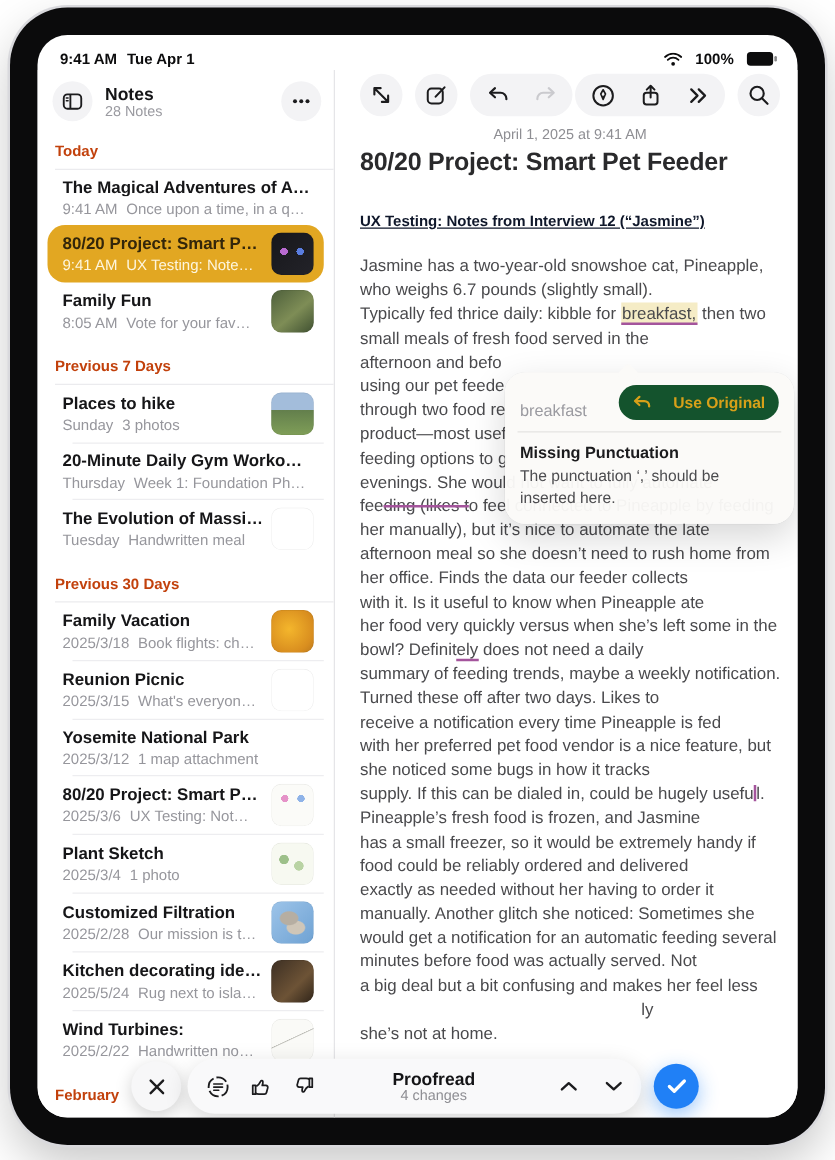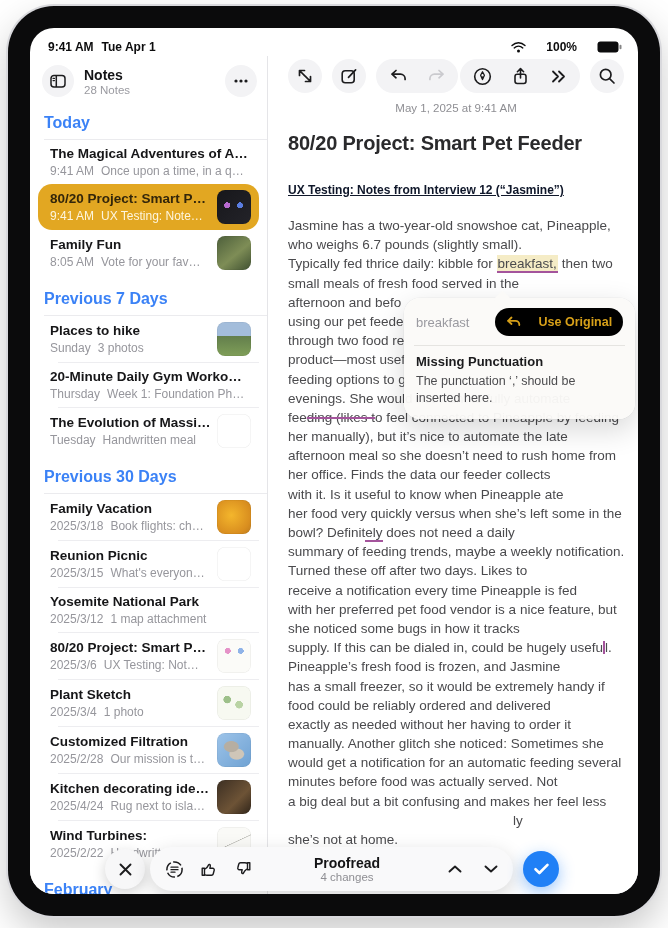--- a/index.html
+++ b/index.html
@@ -9,37 +9,37 @@
   
   .device { position:absolute; left:8px; top:6px; width:652px; height:910px; background:#0b0b0c;
             border-radius:46px; box-shadow:0 0 0 2px #d9d9dd, 0 16px 38px rgba(0,0,0,.22); }
   .screen { position:absolute; left:22px; top:22px; right:22px; bottom:22px; background:#fff;
             border-radius:24px; overflow:hidden; }
 
   
   .statusbar { height:28px; display:flex; justify-content:space-between; align-items:flex-end;
                padding:0 16px 2px 18px; font-size:12px; font-weight:700; color:#0c0c0d; }
   .sb-left { display:flex; gap:8px; }
-  .sb-right { display:flex; align-items:center; gap:20px; }
+  .sb-right { display:flex; align-items:center; gap:10px; }
   .sb-right svg { display:block; }
 
   
   .app { position:absolute; top:28px; left:0; right:0; bottom:0; display:flex; }
   .sidebar { flex:0 0 238px; width:238px; border-right:1px solid #e5e5e8; overflow:hidden; position:relative; background:#fff; }
   .content { flex:1; position:relative; padding:0 16px 0 20px; background:#fff; }
 
   
   .sb-header { margin:6px 10px 0 12px; height:38px; display:flex; align-items:center; }
   .icon-circle { width:32px; height:32px; border-radius:50%; background:#f3f3f5; display:flex;
                  align-items:center; justify-content:center; flex:0 0 32px; cursor:default; }
   .sb-titles { margin-left:10px; flex:1; min-width:0; }
   .sb-title { font-size:14px; font-weight:700; color:#141416; }
   .sb-sub { font-size:11.5px; color:#9a9aa0; margin-top:1px; }
 
-  .section-label { font-size:16px; font-weight:700; color:#3b82f6; margin:14px 14px 7px; white-space:nowrap; }
+  .section-label { font-size:12px; font-weight:700; color:#c2410c; margin:14px 14px 7px; white-space:nowrap; }
   .section-divider { border-top:1px solid #ebebee; margin-left:14px; }
   .note-row { display:flex; align-items:center; margin:0 8px; padding:6px 8px 6px 12px; border-radius:14px; min-height:44px; }
   .note-text { flex:1; min-width:0; }
   .note-title { font-size:13.5px; font-weight:700; color:#161618; white-space:nowrap; overflow:hidden; }
   .note-meta { font-size:12px; color:#96969c; margin-top:3px; white-space:nowrap; overflow:hidden; }
   .meta-time { margin-right:7px; }
   .thumb { width:34px; height:34px; border-radius:8px; margin-left:8px; flex:0 0 34px; box-shadow:inset 0 0 0 .5px rgba(0,0,0,.08); }
   .row-divider { border-top:1px solid #ededf0; margin:0 8px 0 28px; }
   .note-row.selected { background:var(--accent-yellow); }
   .note-row.selected .note-title { color:#33260a; }
@@ -59,39 +59,39 @@
 
   
   .note-toolbar { display:flex; justify-content:space-between; align-items:center; margin-top:3px; }
   .tb-group { display:flex; gap:10px; align-items:center; }
   .circle-btn { width:34px; height:34px; border-radius:50%; background:#f3f3f5; display:flex; align-items:center; justify-content:center; }
   .pill-btns { height:34px; border-radius:17px; background:#f3f3f5; display:flex; align-items:center; padding:0 3px; }
   .pill-btns .ib { width:38px; display:flex; justify-content:center; align-items:center; }
 
   
   .note-date { margin-top:9px; text-align:center; font-size:11.5px; color:#8e8e93; }
-  .note-h1 { margin-top:18px; font-size:20px; font-weight:700; color:#2a2a2c; letter-spacing:-.2px; }
+  .note-h1 { margin-top:5px; font-size:20px; font-weight:700; color:#2a2a2c; letter-spacing:-.2px; }
   .note-h2 { margin-top:24px; font-size:12px; font-weight:700; color:#0f172a; line-height:22px; max-width:340px;text-decoration:underline; }
   .note-body { margin-top:15px; font-size:13.5px; color:#4a4a4d; }
   .line { height:19.2px; line-height:19.2px; white-space:pre; }
   .seg-hl { background:var(--highlight-bg); border-bottom:2px solid var(--proof-purple); padding:1px 1px 0; }
   .seg-st { text-decoration:line-through; text-decoration-color:var(--proof-purple); text-decoration-thickness:1.5px; }
   .seg-ul { border-bottom:2px solid var(--proof-purple); }
   .seg-gap { display:inline-block; }
   .seg-cursor { display:inline-block; width:2px; height:13px; background:var(--proof-purple); vertical-align:-2px; }
 
   
   .popup { position:absolute; left:136px; right:5px; top:242px; background:rgba(251,250,248,.96);
            border-radius:16px; box-shadow:0 10px 30px rgba(0,0,0,.16), 0 0 0 .5px rgba(0,0,0,.05);
            padding:10px 12px 12px; z-index:40; }
   .popup::before { content:''; position:absolute; top:-5px; left:92px; width:13px; height:13px;
                    background:rgba(251,250,248,.98); transform:rotate(45deg); border-radius:3px; }
-  .popup-top { display:flex; justify-content:space-between; align-items:center; }
+  .popup-top { display:flex; justify-content:space-between; align-items:flex-end; }
   .popup-orig { font-size:13px; color:#9a9aa0; }
-  .use-original { display:flex; align-items:center; gap:18px; background:#000000; border-radius:15px;
+  .use-original { display:flex; align-items:center; gap:18px; background:#14532d; border-radius:15px;
                   height:28px; padding:0 11px; font-size:12.5px; font-weight:700; color:var(--gold); }
   .popup-div { border-top:1px solid #e5e4e1; margin:9px -2px 8px; }
   .popup-title { font-size:13px; font-weight:700; color:#1b1b1d; }
   .popup-body { font-size:12.5px; color:#4c4c4f; line-height:17px; margin-top:4px; max-width:200px; }
 
   
   .close-fab { position:absolute; left:75px; top:821px; width:40px; height:40px; border-radius:50%;
                background:#f7f7f8; box-shadow:0 4px 14px rgba(0,0,0,.18); display:flex; align-items:center;
                justify-content:center; z-index:60; }
   .proof-pill { position:absolute; left:120px; top:819px; width:363px; height:44px; border-radius:22px;
@@ -256,21 +256,21 @@
                 <div class="note-text">
                   <div class="note-title">Customized Filtration</div>
                   <div class="note-meta"><span class="meta-time">2025/2/28</span><span>Our mission is t…</span></div>
                 </div>
                 <div class="thumb thumb-photo-filter"></div>
               </div>
               <div class="row-divider"></div>
               <div class="note-row">
                 <div class="note-text">
                   <div class="note-title">Kitchen decorating ide…</div>
-                  <div class="note-meta"><span class="meta-time">2025/4/24</span><span>Rug next to isla…</span></div>
+                  <div class="note-meta"><span class="meta-time">2025/5/24</span><span>Rug next to isla…</span></div>
                 </div>
                 <div class="thumb thumb-photo-kitchen"></div>
               </div>
               <div class="row-divider"></div>
               <div class="note-row">
                 <div class="note-text">
                   <div class="note-title">Wind Turbines:</div>
                   <div class="note-meta"><span class="meta-time">2025/2/22</span><span>Handwritten no…</span></div>
                 </div>
                 <div class="thumb thumb-sketch-turbine"></div>
@@ -335,21 +335,21 @@
             </div>
             <div class="circle-btn">
               <svg width="20" height="20" viewBox="0 0 20 20">
                   <circle cx="8.7" cy="8.7" r="5.3" fill="none" stroke="#1c1c1e" stroke-width="1.7"></circle>
                   <path d="M12.8 12.8 L17 17" stroke="#1c1c1e" stroke-width="1.7" stroke-linecap="round"></path>
                 </svg>
             </div>
           </div>
         </div>
 
-        <div class="note-date">May 1, 2025 at 9:41 AM</div>
+        <div class="note-date">April 1, 2025 at 9:41 AM</div>
         <div class="note-h1">80/20 Project: Smart Pet Feeder</div>
         <div class="note-h2">UX Testing: Notes from Interview 12 (“Jasmine”)</div>
         <div class="note-body" id="note-body">
             <div class="line"><span class="seg-t">Jasmine has a two-year-old snowshoe cat, Pineapple,</span></div>
             <div class="line"><span class="seg-t">who weighs 6.7 pounds (slightly small).</span></div>
             <div class="line"><span class="seg-t">Typically fed thrice daily: kibble for </span><span class="seg-hl">breakfast,</span><span class="seg-t"> then two</span></div>
             <div class="line"><span class="seg-t">small meals of fresh food served in the</span></div>
             <div class="line"><span class="seg-t">afternoon and befo</span></div>
             <div class="line"><span class="seg-t">using our pet feede</span></div>
             <div class="line"><span class="seg-t">through two food re</span></div>

